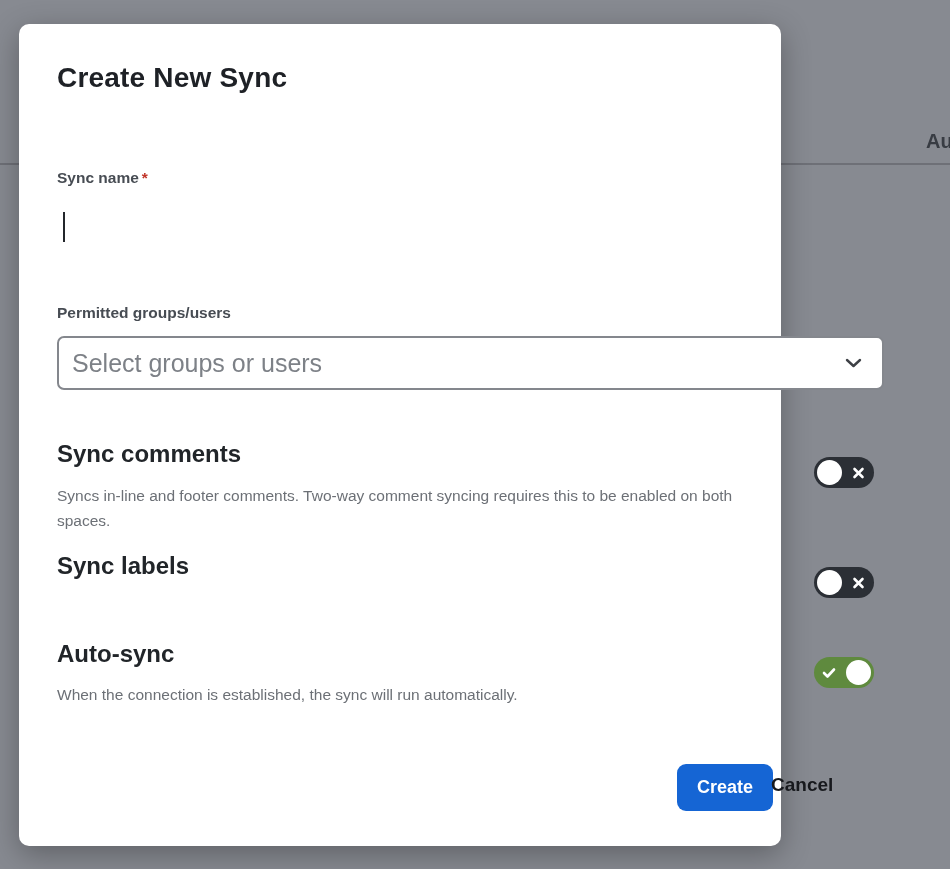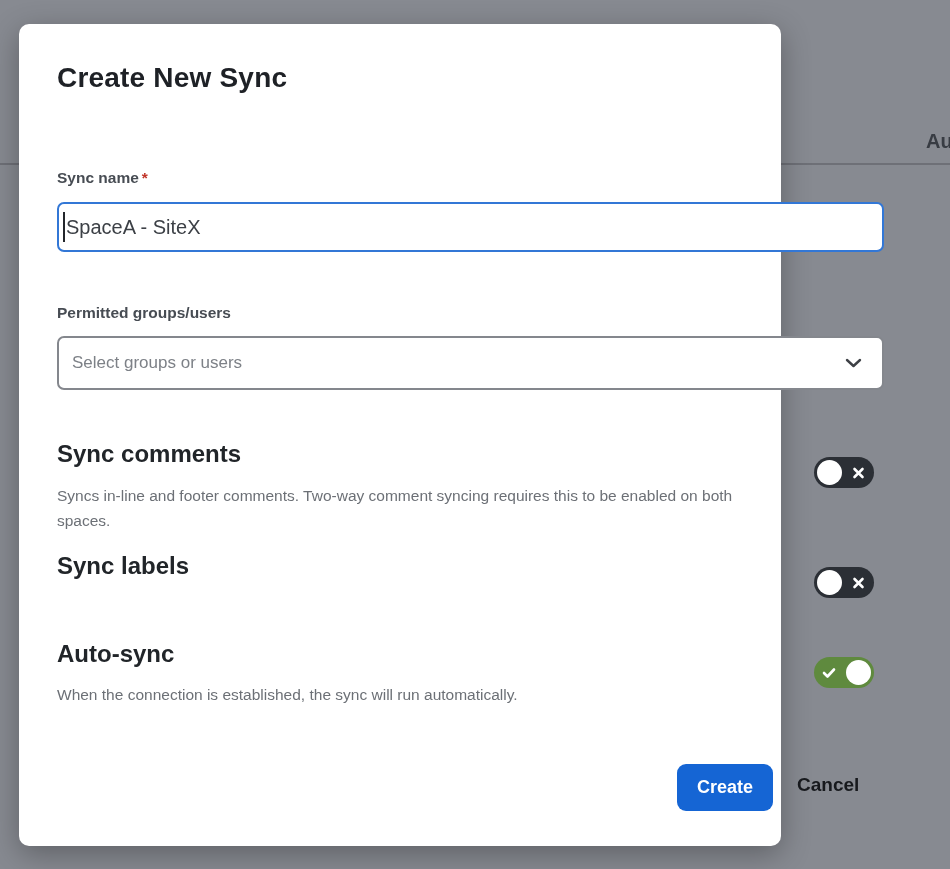--- a/index.html
+++ b/index.html
@@ -60,21 +60,21 @@
   }
   .helper-sync-name { top: 242px; }
   .helper-permitted { top: 378px; }
 
   .select {
     position: absolute; left: 38px; top: 312px; width: 827px; height: 54px;
     border: 2px solid #84878d; border-radius: 7px; background: #fff;
     display: flex; align-items: center; justify-content: space-between;
     padding: 0 20px 0 13px; cursor: pointer;
   }
-  .select-placeholder { font-size: 17px; color: #7d8187; }
+  .select-placeholder { font-size: 25px; color: #7d8187; }
   .chevron { display: flex; align-items: center; }
 
   .section-title {
     position: absolute; left: 38px;
     font-size: 24px; font-weight: 700; color: #212529;
   }
   .section-desc {
     position: absolute; left: 38px; max-width: 735px;
     font-size: 15.5px; color: #6c7076; line-height: 25px; margin-top: 12px;
   }
@@ -104,42 +104,41 @@
   .toggle.on  .glyph { left: 8px; }
 
   
   .create-btn {
     position: absolute; left: 658px; top: 740px; width: 96px; height: 47px;
     background: #1565d4; color: #ffffff; border: none; border-radius: 9px;
     font-family: "Liberation Sans", sans-serif;
     font-size: 18px; font-weight: 700; cursor: pointer;
   }
   .cancel-btn {
-    position: absolute; left: 770px; top: 747px; padding: 3px 8px;
+    position: absolute; left: 744px; top: 747px; padding: 3px 8px;
     background: transparent; border: none;
     font-family: "Liberation Sans", sans-serif;
     font-size: 19px; font-weight: 700; color: #17191d; cursor: pointer;
   }
 </style>
 </head>
 <body>
 
 <div class="backdrop">
   <div class="backdrop-rule"></div>
   <div class="backdrop-text">Au</div>
 </div>
 
 <div class="modal">
 
   <h1 class="modal-title">Create New Sync</h1>
 
   <label class="field-label label-sync-name">
     <span>Sync name</span><span class="required">*</span>
   </label>
-  <input class="text-input" type="text" value="SpaceA - SiteX" style="">
   <div class="caret"></div>
 
   <label class="field-label label-permitted">Permitted groups/users</label>
   <div class="select">
     <span class="select-placeholder">Select groups or users</span>
     <span class="chevron">
       <svg width="17" height="12" viewBox="0 0 17 12">
         <polyline points="2,3 8.5,9 15,3" fill="none" stroke="#3e4146" stroke-width="2.4" stroke-linecap="round" stroke-linejoin="round"></polyline>
       </svg>
     </span>

